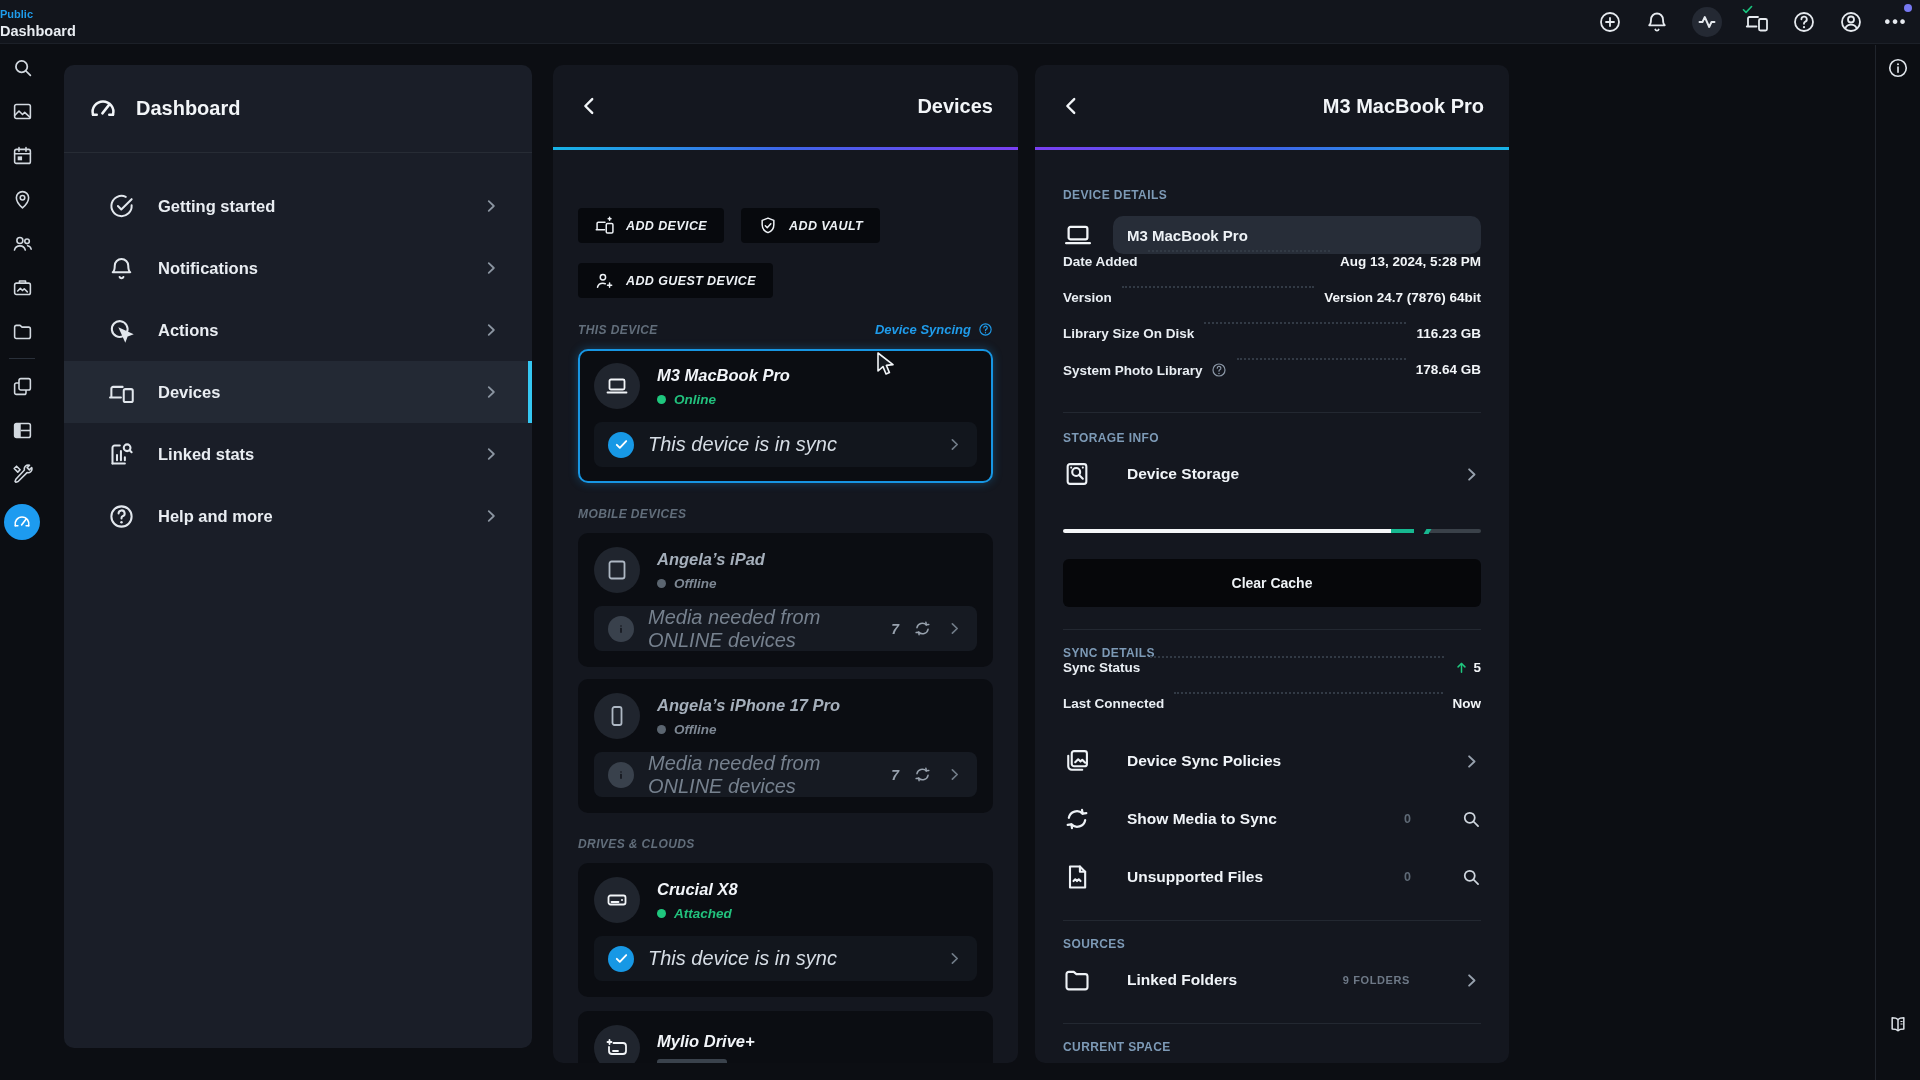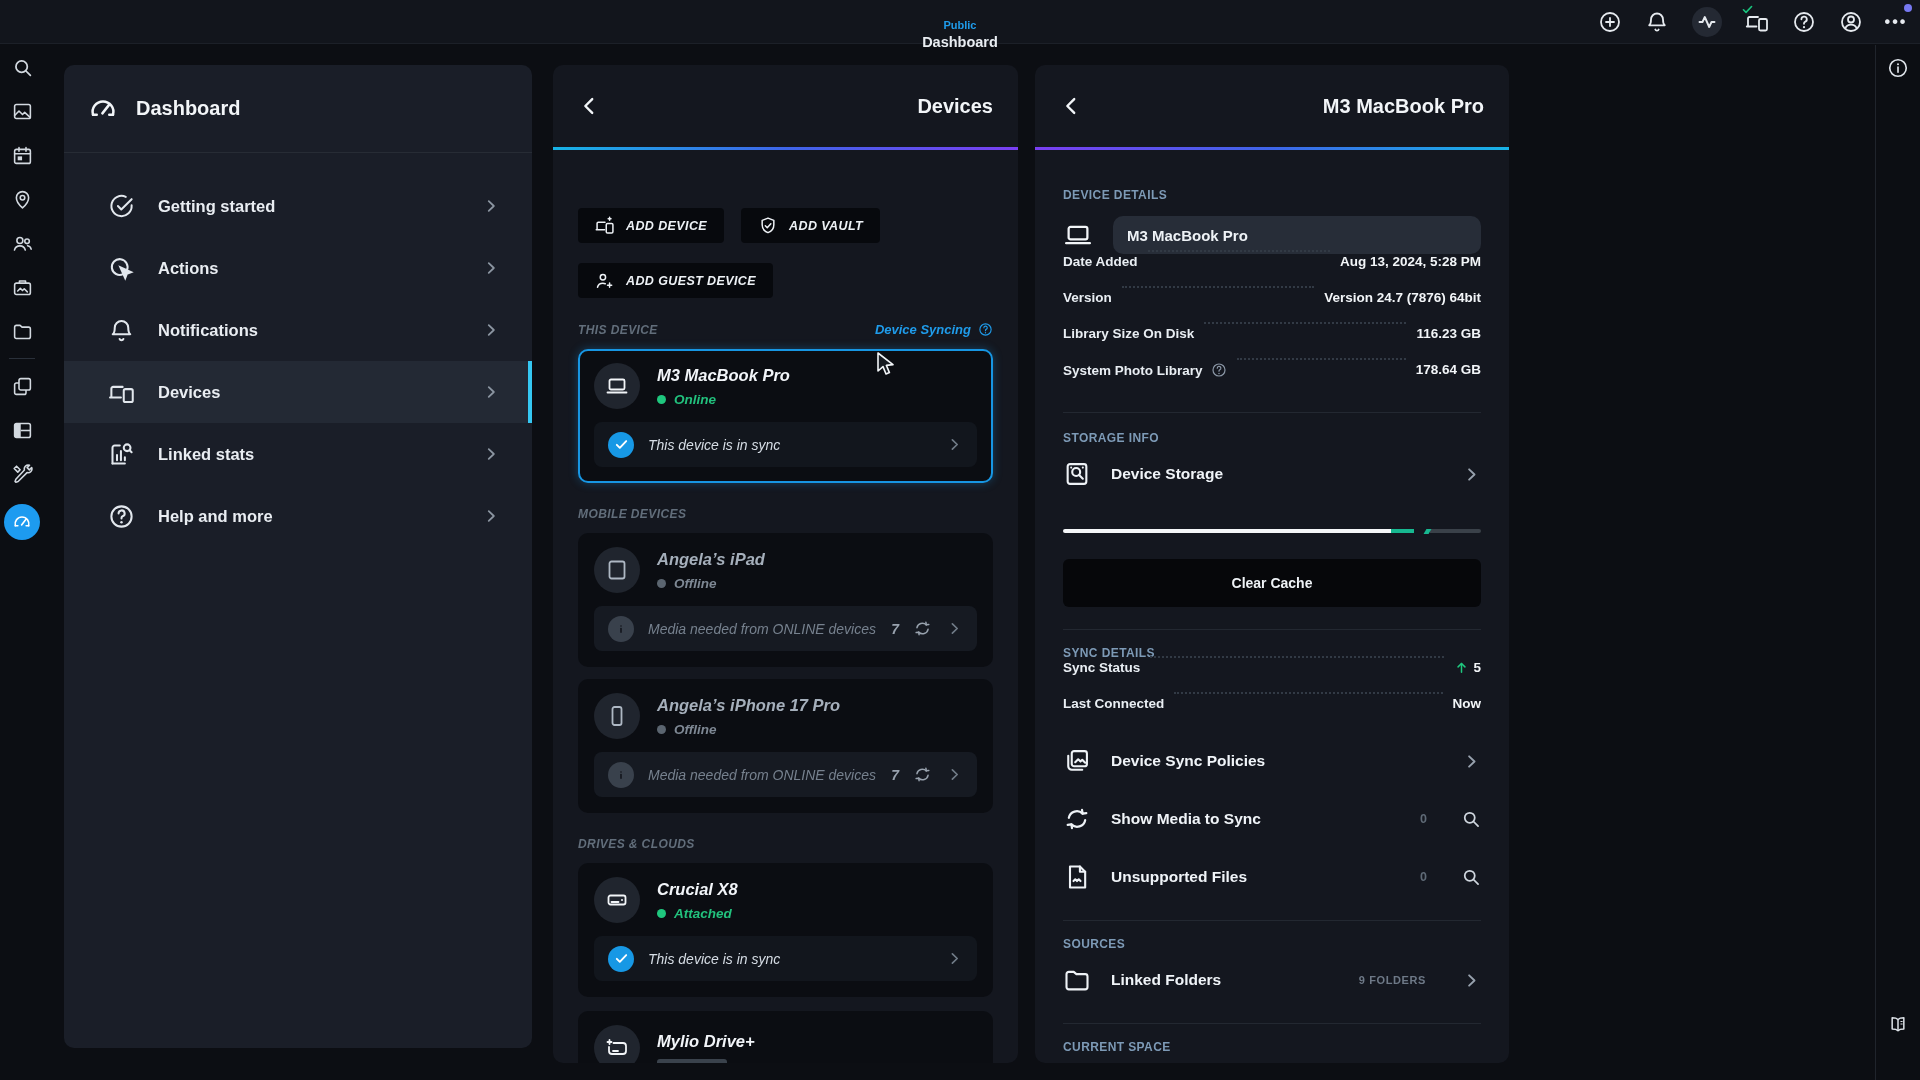--- a/index.html
+++ b/index.html
@@ -7,21 +7,21 @@
               font-family:"Liberation Sans","DejaVu Sans",sans-serif; }
   .screen { position:relative; width:1920px; height:1080px; background:#0c0e13; }
 
   
   .ic { display:inline-block; vertical-align:middle; flex:none; }
   .ic svg { display:block; width:100%; height:100%; }
 
   
   .topbar { position:absolute; left:0; top:0; width:1920px; height:44px;
             background:#12151c; border-bottom:1px solid #1c2028; z-index:5; }
-  .tb-title { position:absolute; left:0; right:0; top:19px; text-align:center; line-height:1.25; }
+  .tb-title { position:absolute; left:0; right:0; top:8px; line-height:1.25; }
   .tb-space { font-size:11px; font-weight:700; color:#1f9ceb; }
   .tb-page  { font-size:14.5px; font-weight:700; color:#e9edf2; }
   .tb-icons { position:absolute; right:14px; top:0; height:44px; display:flex; align-items:center; gap:23px; }
   .tb-btn { position:relative; width:24px; height:24px; color:#e6eaef; cursor:pointer; }
   .tb-btn.circled { background:#242933; border-radius:50%; padding:3px; width:30px; height:30px; }
   .tb-check { position:absolute; left:-4px; top:-7px; width:13px; height:13px; color:#19c37d; }
   .tb-dot { position:absolute; right:-6px; top:-6px; width:8px; height:8px; border-radius:50%; background:#7678f0; }
 
   
   .rail { position:absolute; left:0; top:45px; width:44px; bottom:0; background:#0c0e13; }
@@ -87,21 +87,21 @@
   .dot.g { background:#1fc77e; } .dot.gr { background:#5b6570; }
   .st-txt { font-size:13.5px; font-weight:600; }
   .st-txt.g { color:#22c17d; } .st-txt.gr { color:#7e8894; }
   .subrow { display:flex; align-items:center; gap:14px; margin-top:13px; height:45px;
             background:#12161d; border-radius:8px; padding:0 14px; cursor:pointer; }
   .dev-card.off .subrow { background:#161a22; }
   .subic { width:26px; height:26px; border-radius:50%; display:flex; align-items:center;
            justify-content:center; flex:none; }
   .subic.blue { background:#1798e5; color:#fff; } .subic.blue .ic { width:15px; height:15px; }
   .subic.gray { background:#39414c; color:#10131a; } .subic.gray .ic { width:14px; height:14px; }
-  .subtxt { flex:1; font-size:14px; color:#d6dde5; }
+  .subtxt { flex:1; font-size:20px; color:#d6dde5; }
   .dev-card.off .subtxt { color:#76818e; }
   .subcount { font-size:14px; font-weight:600; color:#98a2ae; }
   .subsync { width:19px; height:19px; color:#98a2ae; }
   .subchev { width:17px; height:17px; color:#707b87; }
   .mylio-pill { width:70px; height:6px; border-radius:3px; background:#3a424c; margin:8px 0 0 63px; }
 
   
   .det-body { padding:0 28px; }
   .det-lbl { font-size:12px; font-weight:700; letter-spacing:.4px; color:#7d9ab6; }
   .mt38{margin-top:38px;} .mt18{margin-top:18px;} .mt16{margin-top:16px;}
@@ -111,21 +111,21 @@
                 align-items:center; padding:0 14px; font-size:15px; font-weight:600; color:#eef2f6;
                 cursor:text; }
   .kv { display:flex; align-items:flex-start; height:36px; }
   .kv:first-of-type { margin-top:6px; }
   .k { font-size:13.5px; font-weight:700; color:#e9eef3; display:flex; align-items:center; gap:8px; }
   .k .ic { width:16px; height:16px; color:#8b97a6; }
   .leader { flex:1; border-bottom:2px dotted #323a45; margin:0 10px; transform:translateY(-4px); }
   .v { font-size:13.5px; font-weight:700; color:#f2f5f8; display:flex; align-items:center; gap:4px; }
   .v .up { width:15px; height:15px; color:#1fc77e; }
   .divider { height:1px; background:#232831; margin-top:14px; }
-  .nav-row { display:flex; align-items:center; gap:20px; height:58px; cursor:pointer; }
+  .nav-row { display:flex; align-items:center; gap:36px; height:58px; cursor:pointer; }
   .nav-row .lead-ic { width:28px; height:28px; color:#eef2f6; }
   .nav-row .nlbl { flex:1; font-size:15.5px; font-weight:700; color:#f0f4f8; }
   .nav-row .chev { width:19px; height:19px; color:#97a1ad; }
   .nav-row .cnt { font-size:12.5px; font-weight:700; color:#5f6a76; margin-right:14px; }
   .nav-row .mag { width:20px; height:20px; color:#cfd6de; }
   .badge { font-size:11px; font-weight:700; letter-spacing:.6px; color:#6e7987; margin-right:16px; }
   .pbar { display:flex; align-items:center; height:4px; margin-top:26px; border-radius:2px; }
   .pseg { height:4px; }
   .pseg.w { background:#f4f6f8; border-radius:2px 0 0 2px; }
   .pseg.g { background:#17b890; }
@@ -554,37 +554,37 @@
         <span class="lbl">Getting started</span>
         <span class="ic chev">
             <svg viewBox="0 0 24 24">
               <use href="#i-chevR"></use>
             </svg>
           </span>
       </div>
       <div class="mi">
         <span class="ic mic">
             <svg viewBox="0 0 24 24">
-              <use href="#i-click"></use>
-            </svg>
-          </span>
-        <span class="lbl">Actions</span>
+              <use href="#i-bell"></use>
+            </svg>
+          </span>
+        <span class="lbl">Notifications</span>
         <span class="ic chev">
             <svg viewBox="0 0 24 24">
               <use href="#i-chevR"></use>
             </svg>
           </span>
       </div>
       <div class="mi">
         <span class="ic mic">
             <svg viewBox="0 0 24 24">
-              <use href="#i-bell"></use>
-            </svg>
-          </span>
-        <span class="lbl">Notifications</span>
+              <use href="#i-click"></use>
+            </svg>
+          </span>
+        <span class="lbl">Actions</span>
         <span class="ic chev">
             <svg viewBox="0 0 24 24">
               <use href="#i-chevR"></use>
             </svg>
           </span>
       </div>
       <div class="mi sel">
         <span class="ic mic">
             <svg viewBox="0 0 24 24">
               <use href="#i-devices"></use>

